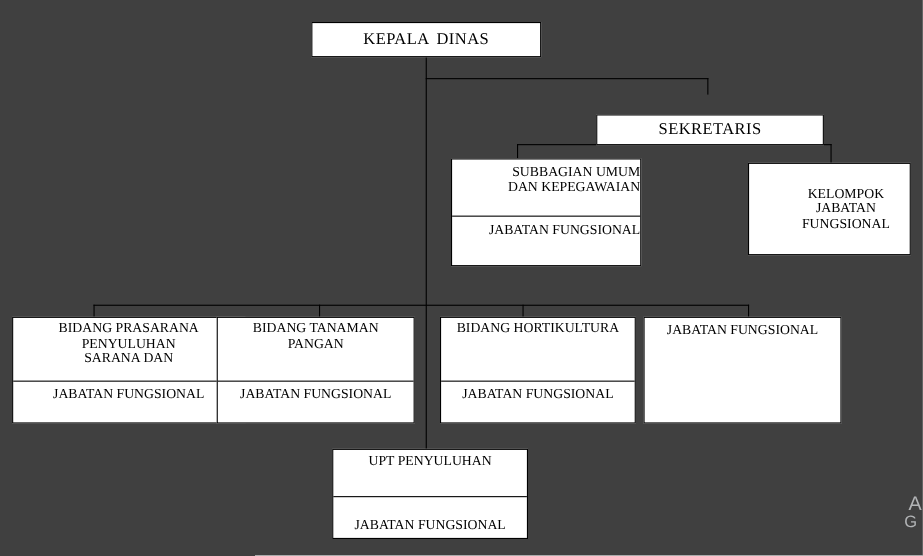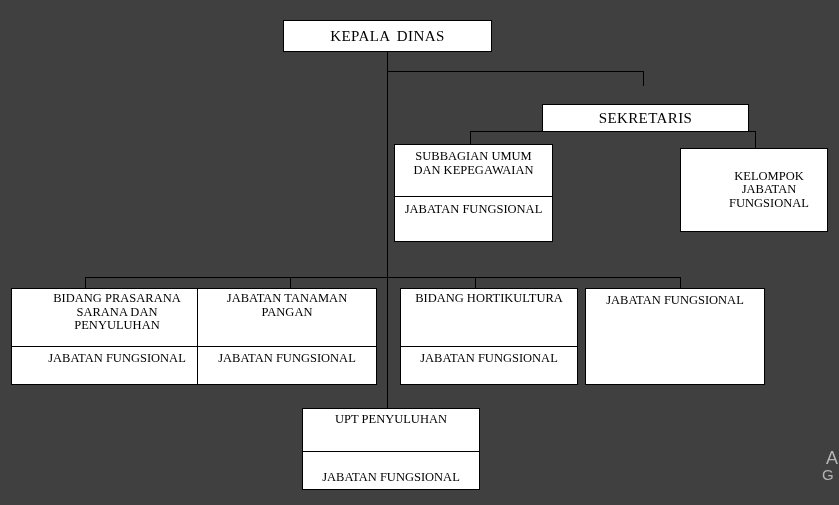--- a/index.html
+++ b/index.html
@@ -16,21 +16,21 @@
   .small{font-size:12.5px;line-height:13.5px;}
   .split{display:flex;flex-direction:column;}
   .cell-top{border-bottom:1px solid #000;box-sizing:border-box;}
   .cell-top.thick{border-bottom:3px solid #000;}
   .cell-bot{flex:1;}
   .ln{display:block;}
 
   
   .kepala{left:283px;top:20px;width:209px;height:32px;}
   .sekretaris{left:542px;top:86px;width:207px;height:28px;margin-top:18px;}
-  .subbagian{left:394px;top:144px;width:159px;height:98px;}
+  .subbagian{left:410px;top:144px;width:173px;height:98px;text-align:right;}
   .subbagian .cell-top{height:52px;padding-top:5px;}
   .subbagian .cell-bot{padding-top:6px;}
   .kelompok{left:680px;top:148px;width:148px;height:84px;padding-left:30px;}
   .bidang{top:288px;height:97px;}
   .bidang .cell-top{height:58px;padding-top:3px;}
   .bidang .cell-bot{padding-top:5px;}
   .b1{left:11px;width:212px;}
   .b2{left:197px;width:180px;}
   .b3{left:400px;width:178px;}
   .b4{left:585px;width:180px;}
@@ -97,29 +97,29 @@
     <span>
       <span class="ln">KELOMPOK</span>
       <span class="ln">JABATAN</span>
       <span class="ln">FUNGSIONAL</span>
     </span>
   </div>
 
   <div class="box split small bidang b1">
     <div class="cell-top">
       <span class="ln">BIDANG PRASARANA</span>
+      <span class="ln">PENYULUHAN</span>
       <span class="ln">SARANA DAN</span>
-      <span class="ln">PENYULUHAN</span>
     </div>
     <div class="cell-bot">JABATAN FUNGSIONAL</div>
   </div>
 
   <div class="box split small bidang b2">
     <div class="cell-top">
-      <span class="ln">JABATAN TANAMAN</span>
+      <span class="ln">BIDANG TANAMAN</span>
       <span class="ln">PANGAN</span>
     </div>
     <div class="cell-bot">JABATAN FUNGSIONAL</div>
   </div>
 
   <div class="box split small bidang b3">
     <div class="cell-top">BIDANG HORTIKULTURA</div>
     <div class="cell-bot">JABATAN FUNGSIONAL</div>
   </div>
 

